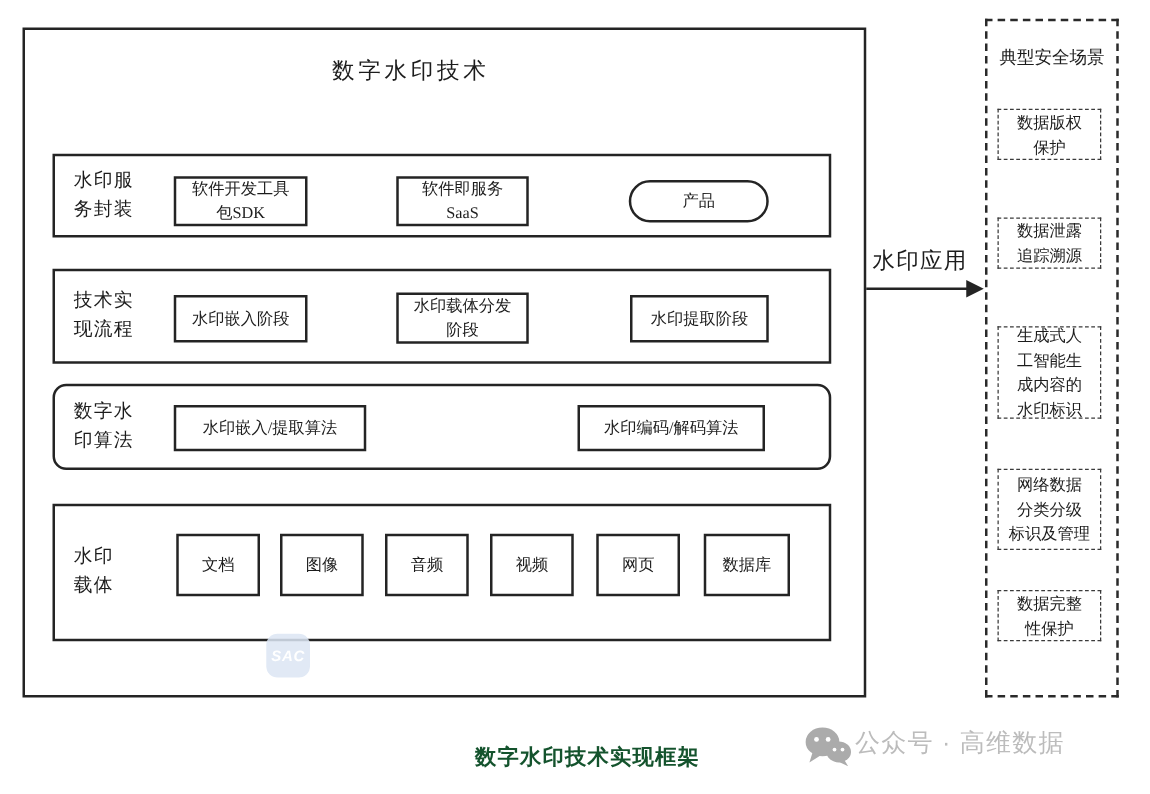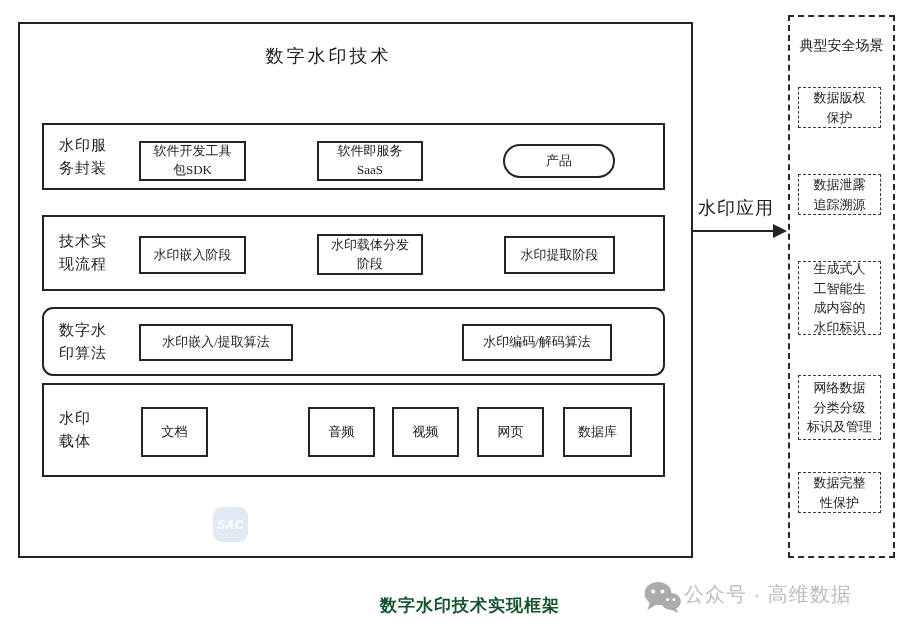--- a/index.html
+++ b/index.html
@@ -27,21 +27,21 @@
   }
 
   
   .layer {
     position: absolute; left: 22px; width: 623px;
     border: 2px solid #242424; background: #ffffff;
   }
   .layer-1 { top: 99px;  height: 67px; }
   .layer-2 { top: 191px; height: 76px; }
   .layer-3 { top: 283px; height: 69px; border-radius: 11px; }
-  .layer-4 { top: 359px; height: 94px; }
+  .layer-4 { top: 379px; height: 110px; }
 
   .layer-label {
     position: absolute; left: 15px; top: 50%;
     transform: translateY(-50%);
     font-size: 15px; line-height: 1.55;
     white-space: pre-line; letter-spacing: 1px;
   }
 
   .ibox {
     position: absolute;
@@ -167,20 +167,21 @@
       <div class="layer-label">数字水
 印算法</div>
       <div class="ibox b-alg2">水印编码/解码算法</div>
       <div class="ibox b-alg1">水印嵌入/提取算法</div>
     </div>
 
     <div class="layer layer-4">
       <div class="layer-label">水印
 载体</div>
       <div class="ibox carrier c-1">文档</div>
+      <div class="ibox carrier c-2">图像</div>
       <div class="ibox carrier c-3">音频</div>
       <div class="ibox carrier c-4">视频</div>
       <div class="ibox carrier c-5">网页</div>
       <div class="ibox carrier c-6">数据库</div>
     </div>
 
     <div class="sac-logo">SAC</div>
   </div>
 
   <div class="arrow-label">水印应用</div>

